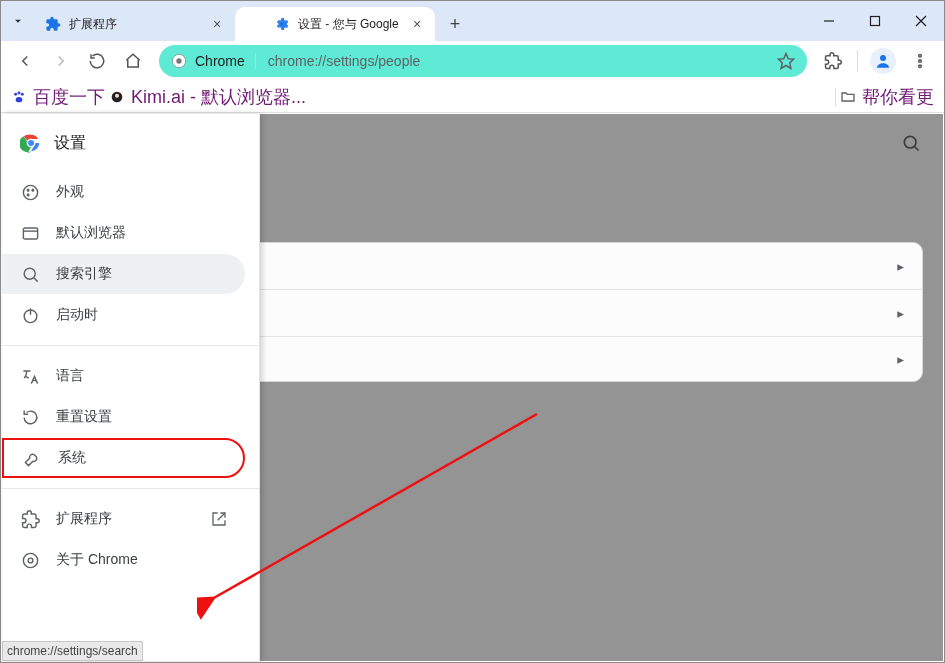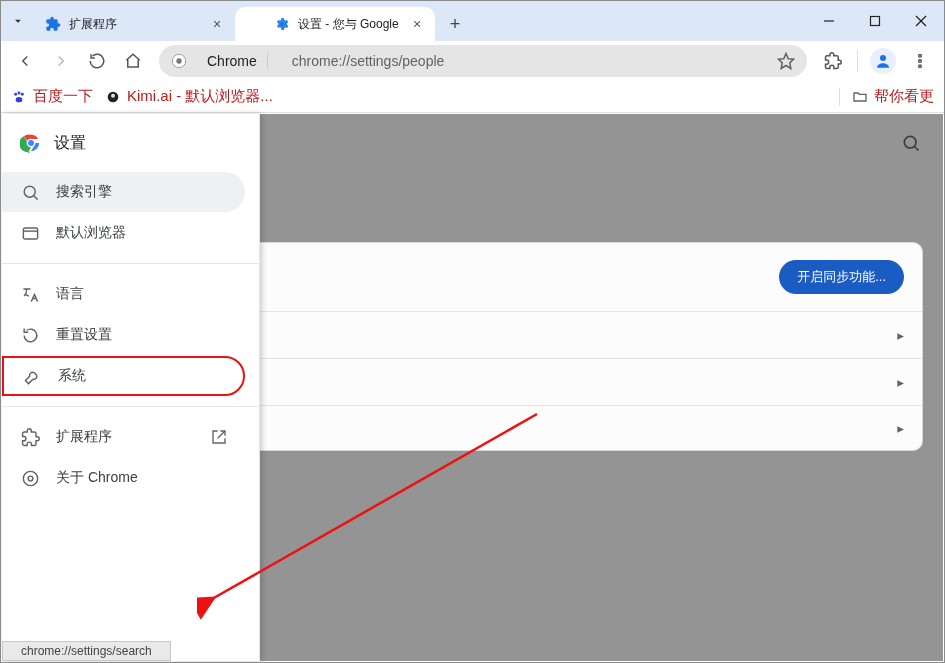--- a/index.html
+++ b/index.html
@@ -16,29 +16,29 @@
   .tab .close { width: 16px; height: 16px; display: flex; align-items: center; justify-content: center; color: #555; font-size: 14px; margin-left: 6px; }
   .newtab { width: 28px; height: 28px; display: flex; align-items: center; justify-content: center; font-size: 18px; color: #444; margin-left: 6px; margin-bottom: 3px; }
   .winbtns { display: flex; align-items: center; margin-left: auto; }
   .winbtn { width: 46px; height: 40px; display: flex; align-items: center; justify-content: center; }
   .winbtn svg { width: 12px; height: 12px; stroke: #222; stroke-width: 1.2; fill: none; }
   
   .toolbar { height: 40px; background: #fff; display: flex; align-items: center; padding: 0 8px; gap: 4px; }
   .tbtn { width: 32px; height: 32px; display: flex; align-items: center; justify-content: center; border-radius: 50%; color: #555; }
   .tbtn.disabled { color: #b8b8b8; }
   .tbtn svg { width: 18px; height: 18px; stroke: currentColor; stroke-width: 2; fill: none; }
-  .omnibox { flex: 1; height: 32px; background: #e5e5e5; border-radius: 16px; display: flex; align-items: center; padding: 0 12px; margin: 0 6px; font-size: 14px; color: #202124; gap: 20px; }
+  .omnibox { flex: 1; height: 32px; background: #5eead4; border-radius: 16px; display: flex; align-items: center; padding: 0 12px; margin: 0 6px; font-size: 14px; color: #202124; gap: 8px; }
   .omnibox .site-icon { width: 16px; height: 16px; }
   .omnibox .chip { font-size: 14px; color: #202124; padding-right: 10px; border-right: 1px solid #ccc; margin-right: 4px; }
   .omnibox .url { flex: 1; color: #5f6368; }
   .omnibox .star { width: 18px; height: 18px; color: #5f6368; }
   .avatar { width: 26px; height: 26px; border-radius: 50%; background: #e8f0fe; display: flex; align-items: center; justify-content: center; margin: 0 4px; }
   .avatar svg { width: 18px; height: 18px; fill: #1a73e8; }
   
-  .bookmarks { height: 32px; background: #fff; border-bottom: 1px solid #e0e0e0; display: flex; align-items: center; padding: 0 10px; gap: 12px; font-size: 15px; color: #b91c1c; }
+  .bookmarks { height: 32px; background: #fff; border-bottom: 1px solid #e0e0e0; display: flex; align-items: center; padding: 0 10px; gap: 4px; font-size: 18px; color: #701a75; }
   .bm-item { display: flex; align-items: center; gap: 6px; }
   .bm-item .ic { width: 16px; height: 16px; }
   .bm-spacer { flex: 1; }
   .bm-divider { width: 1px; height: 18px; background: #ddd; }
   
   .content { position: absolute; top: 113px; left: 1px; right: 1px; bottom: 1px; display: flex; }
   .main { flex: 1; background: #949494; position: relative; }
   .main-inner { position: relative; }
   .content-header { height: 58px; display: flex; align-items: center; padding: 0 22px; color: #202124; font-size: 16px; }
   .content-header .spacer { flex: 1; }
@@ -61,21 +61,21 @@
   .s-item { display: flex; align-items: center; gap: 16px; height: 40px; padding: 0 18px; font-size: 14px; color: #3c4043; border-radius: 0 20px 20px 0; margin-right: 14px; margin-bottom: 1px; }
   .s-item.active { background: #eef1f3; }
   .s-item .icon { width: 20px; height: 20px; color: #5f6368; display: flex; align-items: center; justify-content: center; }
   .s-item .icon svg { width: 19px; height: 19px; stroke: currentColor; stroke-width: 1.8; fill: none; }
   .s-item .ext-ic { margin-left: auto; width: 16px; height: 16px; color: #5f6368; }
   .s-sep { height: 1px; background: #e6e6e6; margin: 10px 0 10px 0; }
   .highlight-box { border: 2.5px solid #e11; }
   
   .arrow-svg { position: absolute; left: 195px; top: 290px; pointer-events: none; }
   
-  .statusbar { position: absolute; left: 1px; bottom: 1px; background: #e9e9e9; border: 1px solid #c7c7c7; font-size: 12px; color: #444; padding: 2px 18px; }
+  .statusbar { position: absolute; left: 1px; bottom: 1px; background: #e9e9e9; border: 1px solid #c7c7c7; font-size: 12px; color: #444; padding: 2px 4px; }
 </style>
 </head>
 <body>
 
 <div class="titlebar">
   <div class="tab-actions">
     <svg viewBox="0 0 24 24">
         <path d="M7 10l5 5 5-5z"></path>
       </svg>
   </div>
@@ -220,27 +220,20 @@
         <div class="spacer"></div>
         <span class="search">
           <svg viewBox="0 0 24 24" width="20" height="20" fill="none" stroke="#3c3c3c" stroke-width="2">
               <circle cx="11" cy="11" r="7"></circle>
               <line x1="21" y1="21" x2="16.5" y2="16.5"></line>
             </svg>
         </span>
       </div>
       <div style="height:60px"></div>
       <div class="card">
-        <div class="card-row">
-          <div class="txt">
-            <span>Google 的智能技术</span>
-            <span class="sub">同步并个性化设置 Chrome</span>
-          </div>
-          <div class="pill-btn">开启同步功能...</div>
-        </div>
         <div class="card-row">
           <div class="txt">服务</div>
           <span class="chevron">▸</span>
         </div>
         <div class="card-row">
           <div class="txt">个人资料</div>
           <span class="chevron">▸</span>
         </div>
         <div class="card-row">
           <div class="txt">&nbsp;</div>
@@ -258,37 +251,57 @@
           <path fill="#ea4335" d="M24 6a18 18 0 0 1 15.6 9H24a9 9 0 0 0-7.8 4.5L8.4 9A18 18 0 0 1 24 6z"></path>
           <path fill="#4285f4" d="M42 24a18 18 0 0 1-18 18l7.8-13.5A9 9 0 0 0 33 24h9z"></path>
           <path fill="#34a853" d="M24 42A18 18 0 0 1 8.4 9l7.8 13.5A9 9 0 0 0 24 33l-7.8 13.5A18 18 0 0 0 24 42z"></path>
           <circle cx="24" cy="24" r="8" fill="#4285f4"></circle>
           <circle cx="24" cy="24" r="8" fill="none" stroke="#fff" stroke-width="3"></circle>
         </svg>
       </span>
       <span>设置</span>
     </div>
     <div class="sidebar-scroll">
+      <div class="s-item">
+        <span class="icon">
+            <svg viewBox="0 0 24 24">
+              <circle cx="12" cy="12" r="9"></circle>
+              <circle cx="9" cy="9" r="1" fill="currentColor"></circle>
+              <circle cx="15" cy="9" r="1" fill="currentColor"></circle>
+              <circle cx="9" cy="15" r="1" fill="currentColor"></circle>
+            </svg>
+          </span>
+        <span>外观</span>
+      </div>
+      <div class="s-item">
+        <span class="icon">
+            <svg viewBox="0 0 24 24">
+              <rect x="3" y="5" width="18" height="14" rx="2"></rect>
+              <line x1="3" y1="9" x2="21" y2="9"></line>
+            </svg>
+          </span>
+        <span>默认浏览器</span>
+      </div>
       <div class="s-item active">
         <span class="icon">
             <svg viewBox="0 0 24 24">
               <circle cx="11" cy="11" r="7"></circle>
               <line x1="21" y1="21" x2="16.5" y2="16.5"></line>
             </svg>
           </span>
         <span>搜索引擎</span>
       </div>
       <div class="s-item">
         <span class="icon">
             <svg viewBox="0 0 24 24">
-              <rect x="3" y="5" width="18" height="14" rx="2"></rect>
-              <line x1="3" y1="9" x2="21" y2="9"></line>
-            </svg>
-          </span>
-        <span>默认浏览器</span>
+              <circle cx="12" cy="13" r="8"></circle>
+              <line x1="12" y1="3" x2="12" y2="11"></line>
+            </svg>
+          </span>
+        <span>启动时</span>
       </div>
       <div class="s-sep"></div>
       <div class="s-item">
         <span class="icon">
             <svg viewBox="0 0 24 24">
               <path d="M3 5h9M7 5v2c0 4-3 7-3 7M5 11c2 2 5 3 5 3"></path>
               <path d="M13 21l4-9 4 9M14.5 17h5"></path>
             </svg>
           </span>
         <span>语言</span>

